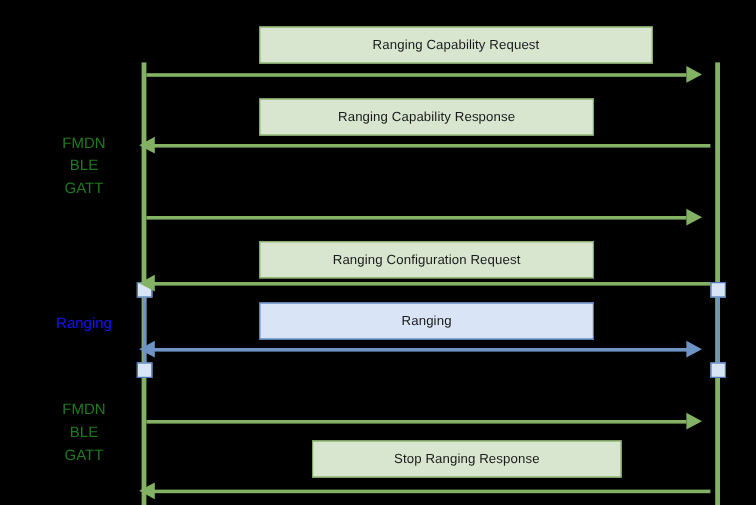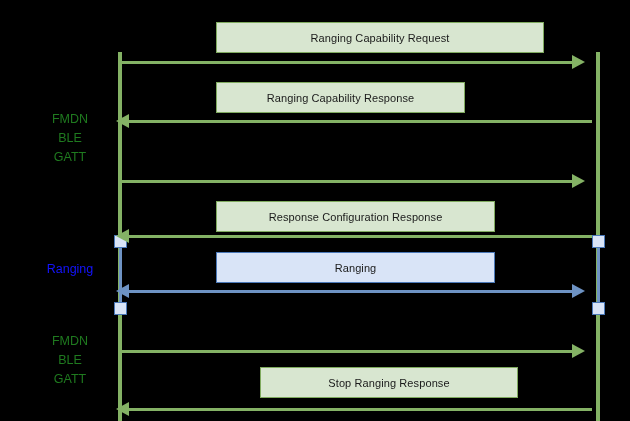--- a/index.html
+++ b/index.html
@@ -124,29 +124,29 @@
     <div class="activation-node" style="left: 113.5px; top: 234.5px;"></div>
     <div class="activation-node" style="left: 113.5px; top: 301.5px;"></div>
     <div class="activation-bar" style="left: 596.5px; top: 241px; height: 67px;"></div>
     <div class="activation-node" style="left: 591.5px; top: 234.5px;"></div>
     <div class="activation-node" style="left: 591.5px; top: 301.5px;"></div>
     <div class="msg-box green" style="left: 216px; width: 328px; top: 22px;">
       <span>Ranging Capability Request</span>
     </div>
     <div class="arrow-line green" style="left: 122px; top: 60.5px; width: 450px;"></div>
     <div class="arrow-head right green" style="left: 572px; top: 55px;"></div>
-    <div class="msg-box green" style="left: 216px; width: 249px; top: 82px; justify-content: center;">
+    <div class="msg-box green" style="left: 216px; width: 279px; top: 82px; justify-content: center;">
       <span>Ranging Capability Response</span>
     </div>
     <div class="arrow-head left green" style="left: 116px; top: 114px;"></div>
     <div class="arrow-line green" style="left: 128px; top: 119.5px; width: 464px;"></div>
     <div class="arrow-line green" style="left: 122px; top: 179.5px; width: 450px;"></div>
     <div class="arrow-head right green" style="left: 572px; top: 174px;"></div>
     <div class="msg-box green" style="left: 216px; width: 279px; top: 201px;">
-      <span>Response Configuration Response</span>
+      <span>Ranging Configuration Request</span>
     </div>
     <div class="arrow-head left green" style="left: 116px; top: 229px;"></div>
     <div class="arrow-line green" style="left: 128px; top: 234.5px; width: 464px;"></div>
     <div class="msg-box blue" style="left: 216px; width: 279px; top: 252px;">
       <span>Ranging</span>
     </div>
     <div class="arrow-head left blue" style="left: 116px; top: 284px;"></div>
     <div class="arrow-line blue" style="left: 128px; top: 289.5px; width: 445px;"></div>
     <div class="arrow-head right blue" style="left: 572px; top: 284px;"></div>
     <div class="arrow-line green" style="left: 122px; top: 349.5px; width: 450px;"></div>

